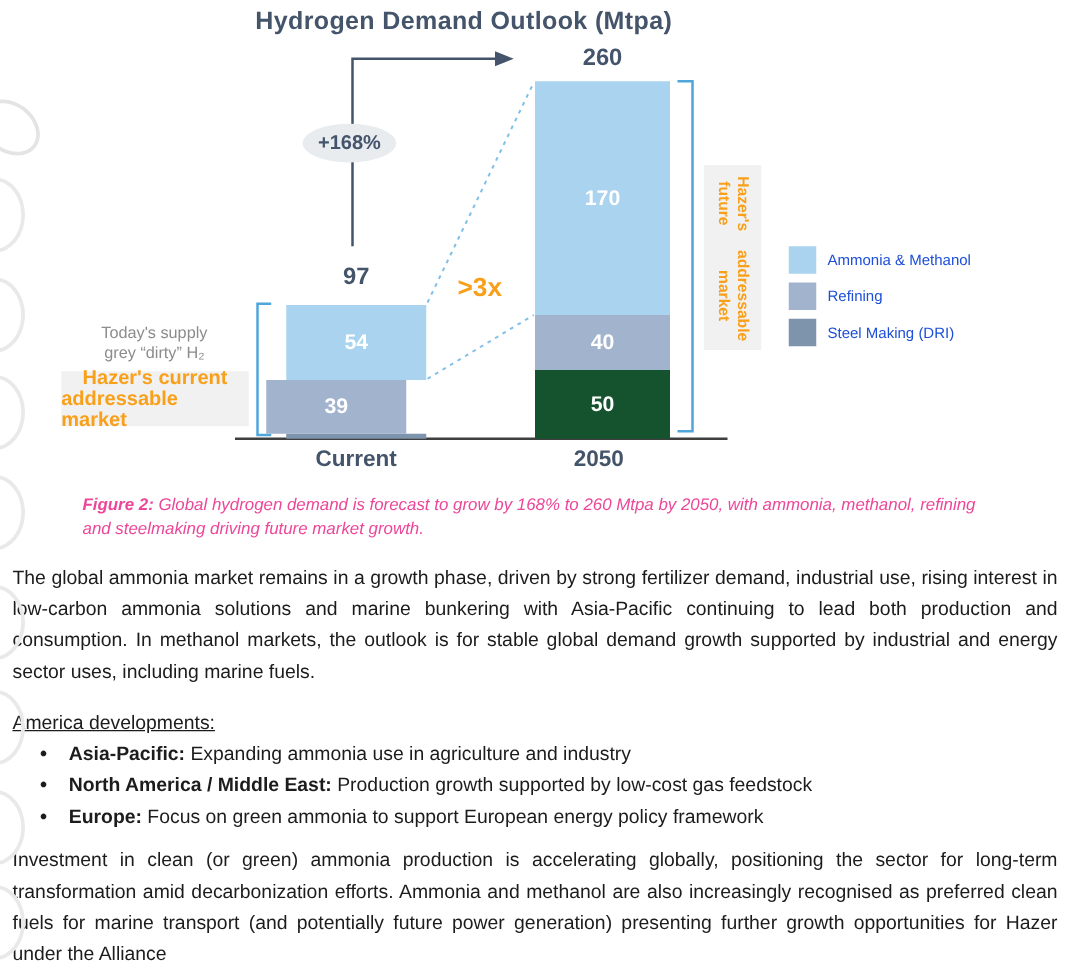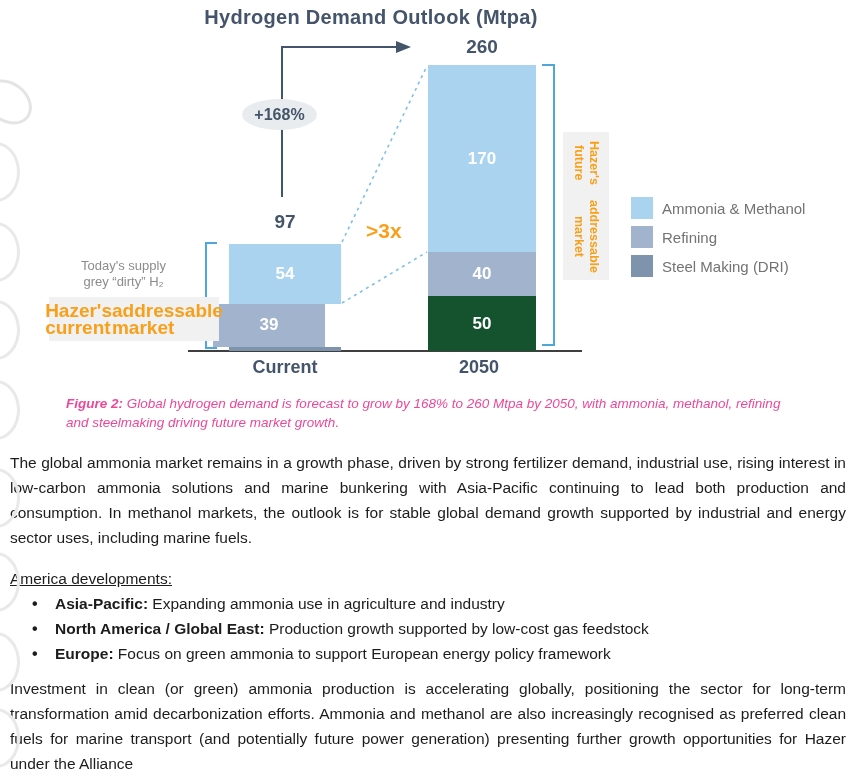--- a/index.html
+++ b/index.html
@@ -32,33 +32,33 @@
                font-weight:bold; color:#44546a; }
   .total-current { left:213px; top:211px; }
   .total-2050   { left:410px; top:36px; }
   .xlabel { position:absolute; width:120px; top:357px; text-align:center; font-size:18px;
             font-weight:bold; color:#44546a; }
   .xlabel-current { left:209px; }
   .xlabel-2050 { left:403px; }
 
   .today-note { position:absolute; left:35px; top:258px; width:145px; text-align:center;
                 font-size:13px; color:#8c8c8c; line-height:16px; }
-  .current-box { position:absolute; left:33px; top:297px; width:170px; height:44px;
-                 background:#f1f1f1; display:flex; flex-direction:row; align-items:center;
-                 justify-content:center; font-size:19px; font-weight:bold; color:#f9a01b;
+  .current-box { position:absolute; left:33px; top:297px; width:150px; height:44px;
+                 background:#f1f1f1; display:flex; flex-direction:column; align-items:center;
+                 justify-content:center; font-size:16px; font-weight:bold; color:#f9a01b;
                  line-height:17px; }
   .future-box { position:absolute; left:547px; top:132px; width:46px; height:148px;
                 background:#f1f1f1; writing-mode:vertical-rl; display:flex; align-items:center;
                 justify-content:center; text-align:center; font-size:12.5px; font-weight:bold;
                 color:#f9a01b; line-height:15px; }
 
   .legend { position:absolute; left:615px; top:197px; }
   .legend-row { display:flex; align-items:center; height:22px; margin-bottom:7px; }
   .legend-swatch { width:22px; height:22px; margin-right:9px; flex:none; }
-  .legend-label { font-size:15px; color:#737373; white-space:nowrap; }
+  .legend-label { font-size:12px; color:#1d4ed8; white-space:nowrap; }
 
   
   .caption { margin:8px 66px 0 66px; font-size:13.5px; font-style:italic;
              color:#ec4899; line-height:19px; }
   .caption b { font-weight:bold; }
 
   .bodycopy { margin:0 10px; color:#1c1c1c; font-size:15.5px; line-height:25px; }
   .para1 { margin-top:18px; text-align:justify; }
   .regional-heading { margin-top:16px; text-decoration:underline; }
   .bullets { list-style:none; margin-top:0; }
@@ -174,21 +174,21 @@
   <div class="bodycopy">
     <p class="para1">The global ammonia market remains in a growth phase, driven by strong fertilizer demand, industrial use, rising interest in low-carbon ammonia solutions and marine bunkering with Asia-Pacific continuing to lead both production and consumption.  In methanol markets, the outlook is for stable global demand growth supported by industrial and energy sector uses, including marine fuels.</p>
 
     <p class="regional-heading">America developments:</p>
 
     <ul class="bullets">
       <li>
         <b>Asia-Pacific:</b><span> Expanding ammonia use in agriculture and industry</span>
       </li>
       <li>
-        <b>North America / Global East:</b><span> Production growth supported by low-cost gas feedstock</span>
+        <b>North America / Middle East:</b><span> Production growth supported by low-cost gas feedstock</span>
       </li>
       <li>
         <b>Europe:</b><span> Focus on green ammonia to support European energy policy framework</span>
       </li>
     </ul>
 
     <p class="para2">Investment in clean (or green) ammonia production is accelerating globally, positioning the sector for long-term transformation amid decarbonization efforts.  Ammonia and methanol are also increasingly recognised as preferred clean fuels for marine transport (and potentially future power generation) presenting further growth opportunities for Hazer under the Alliance</p>
   </div>
 
 </div>

